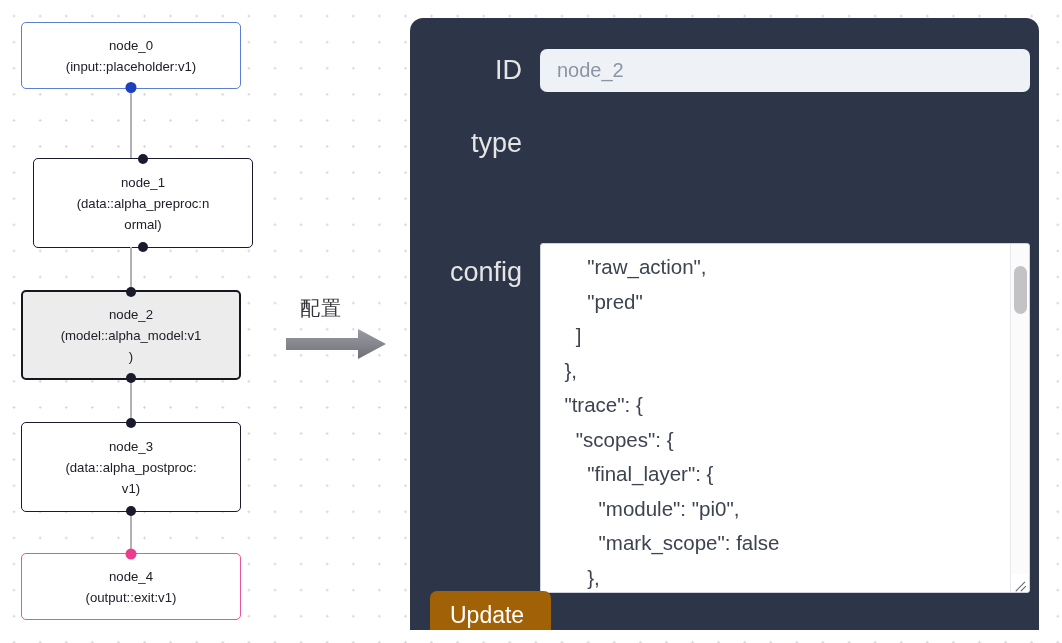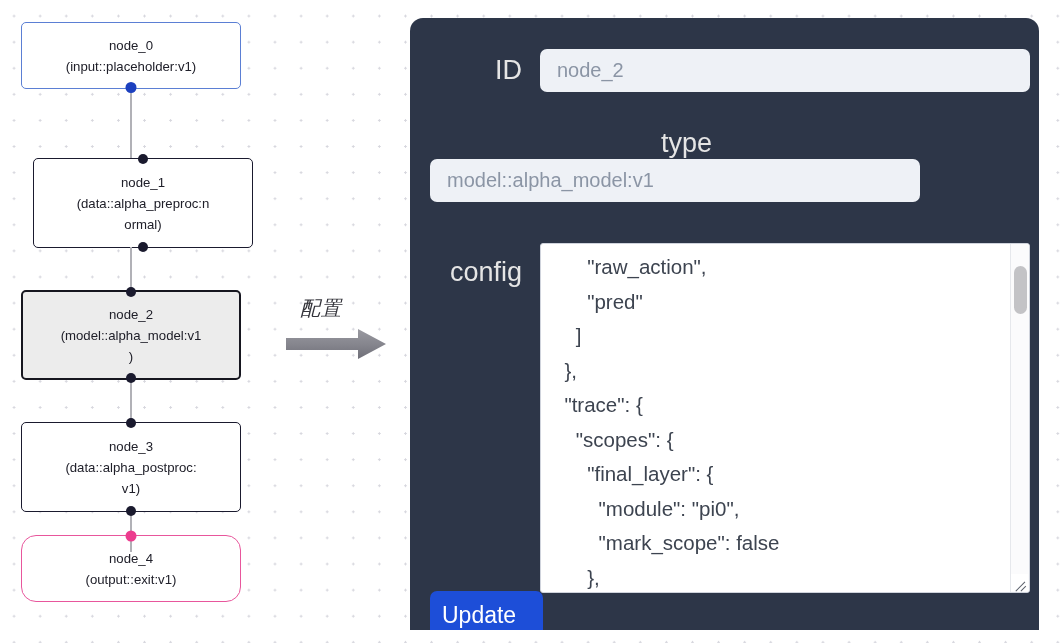--- a/index.html
+++ b/index.html
@@ -64,21 +64,20 @@
     z-index: 1;
   }
 
   
   #arrow-group { position: absolute; left: 286px; top: 295px; width: 110px; height: 70px; }
   #arrow-label {
     position: absolute; left: 14px; top: 0;
     font-size: 20px; color: #33333a;
     font-family: "DejaVu Sans", sans-serif;
     letter-spacing: 1px;
-    font-style: italic;
   }
   #arrow-shape { position: absolute; left: 0; top: 34px; }
 
   
   #panel {
     position: absolute;
     left: 410px; top: 18px;
     width: 629px; height: 612px;
     background: #2d3648;
     border-radius: 13px 13px 0 0;
@@ -159,27 +158,27 @@
     background: #5a5f6a;
     height: 1.4px;
     transform-origin: center;
   }
   #config-resize::before { width: 13px; right: 1px; bottom: 4px; transform: rotate(-45deg); }
   #config-resize::after  { width: 7px;  right: 1px; bottom: 1.5px; transform: rotate(-45deg); }
 
   #update-button {
     position: absolute;
     left: 20px; top: 573px;
-    background: #1d4ed8;
+    background: #a16207;
     color: #ffffff;
     border: none;
     border-radius: 7px 7px 0 0;
     font-size: 23px;
     font-family: "Liberation Sans", sans-serif;
-    padding: 11px 27px 13px 12px;
+    padding: 11px 27px 13px 20px;
     cursor: pointer;
     text-align: center;
   }
 </style>
 </head>
 <body>
 
 <div id="root">
 
   <div id="graph">
@@ -212,21 +211,21 @@
     </div>
 
     <div class="node" style="left:21px; top:422px; width:220px; height:90px;align-items:center;">
       <span class="label">node_3
 (data::alpha_postproc:
 v1)</span>
       <span class="port top"></span>
       <span class="port bot"></span>
     </div>
 
-    <div class="node output" style="left:21px; top:535px; width:220px; height:67px;border-radius:15px;">
+    <div class="node output" style="left:21px; top:553px; width:220px; height:67px;">
       <span class="label">node_4
 (output::exit:v1)</span>
       <span class="port pink top"></span>
     </div>
   </div>
 
   <div id="arrow-group">
     <div id="arrow-label">配置</div>
     <svg id="arrow-shape" width="102" height="30" viewBox="0 0 102 30">
       <defs>
@@ -242,21 +241,20 @@
 
   <div id="panel">
 
     <div class="field-row" id="row-id">
       <span class="field-label">ID</span>
       <input class="field-input" id="id-input" type="text" value="node_2" style="">
     </div>
 
     <div class="field-row" id="row-type">
       <span class="field-label">type</span>
-      <input class="field-input" id="type-input" type="text" value="model::alpha_model:v1" style="">
     </div>
 
     <div class="field-row" id="row-config">
       <span class="field-label" id="config-label">config</span>
       <div id="config-wrap">
         <textarea id="config-text" spellcheck="false" style="">      "raw_action",
       "pred"
     ]
   },
   "trace": {

